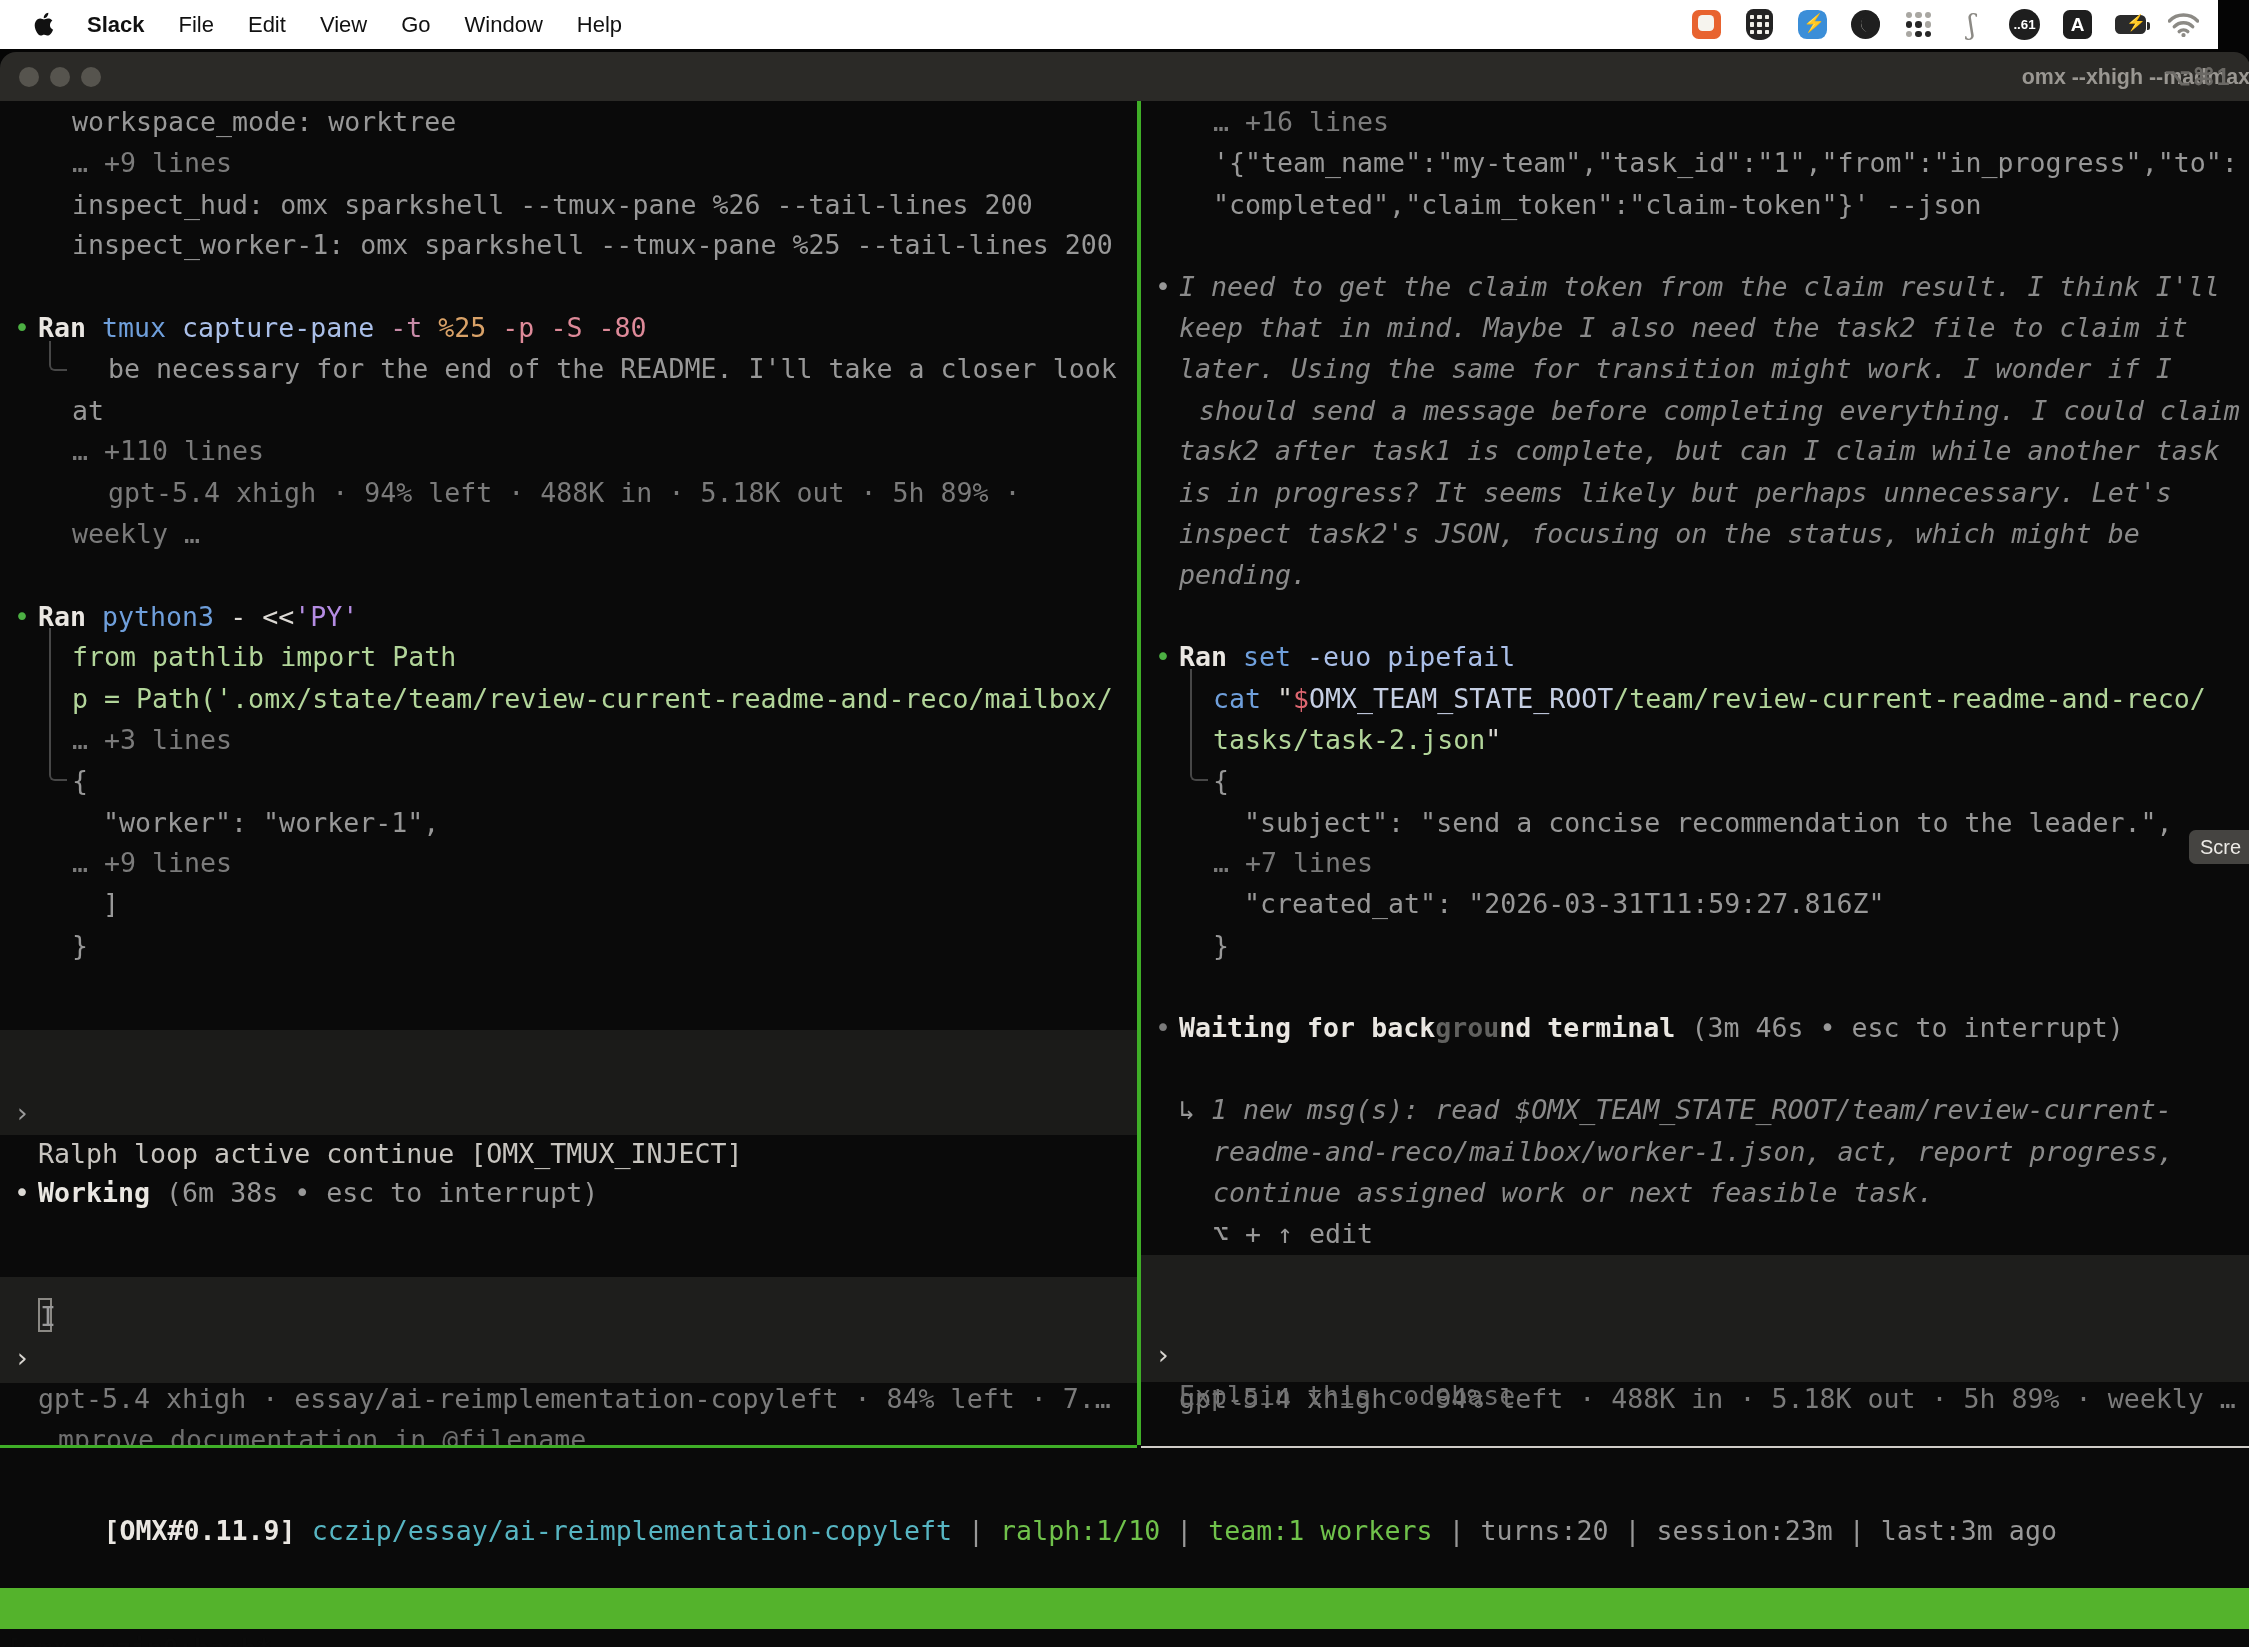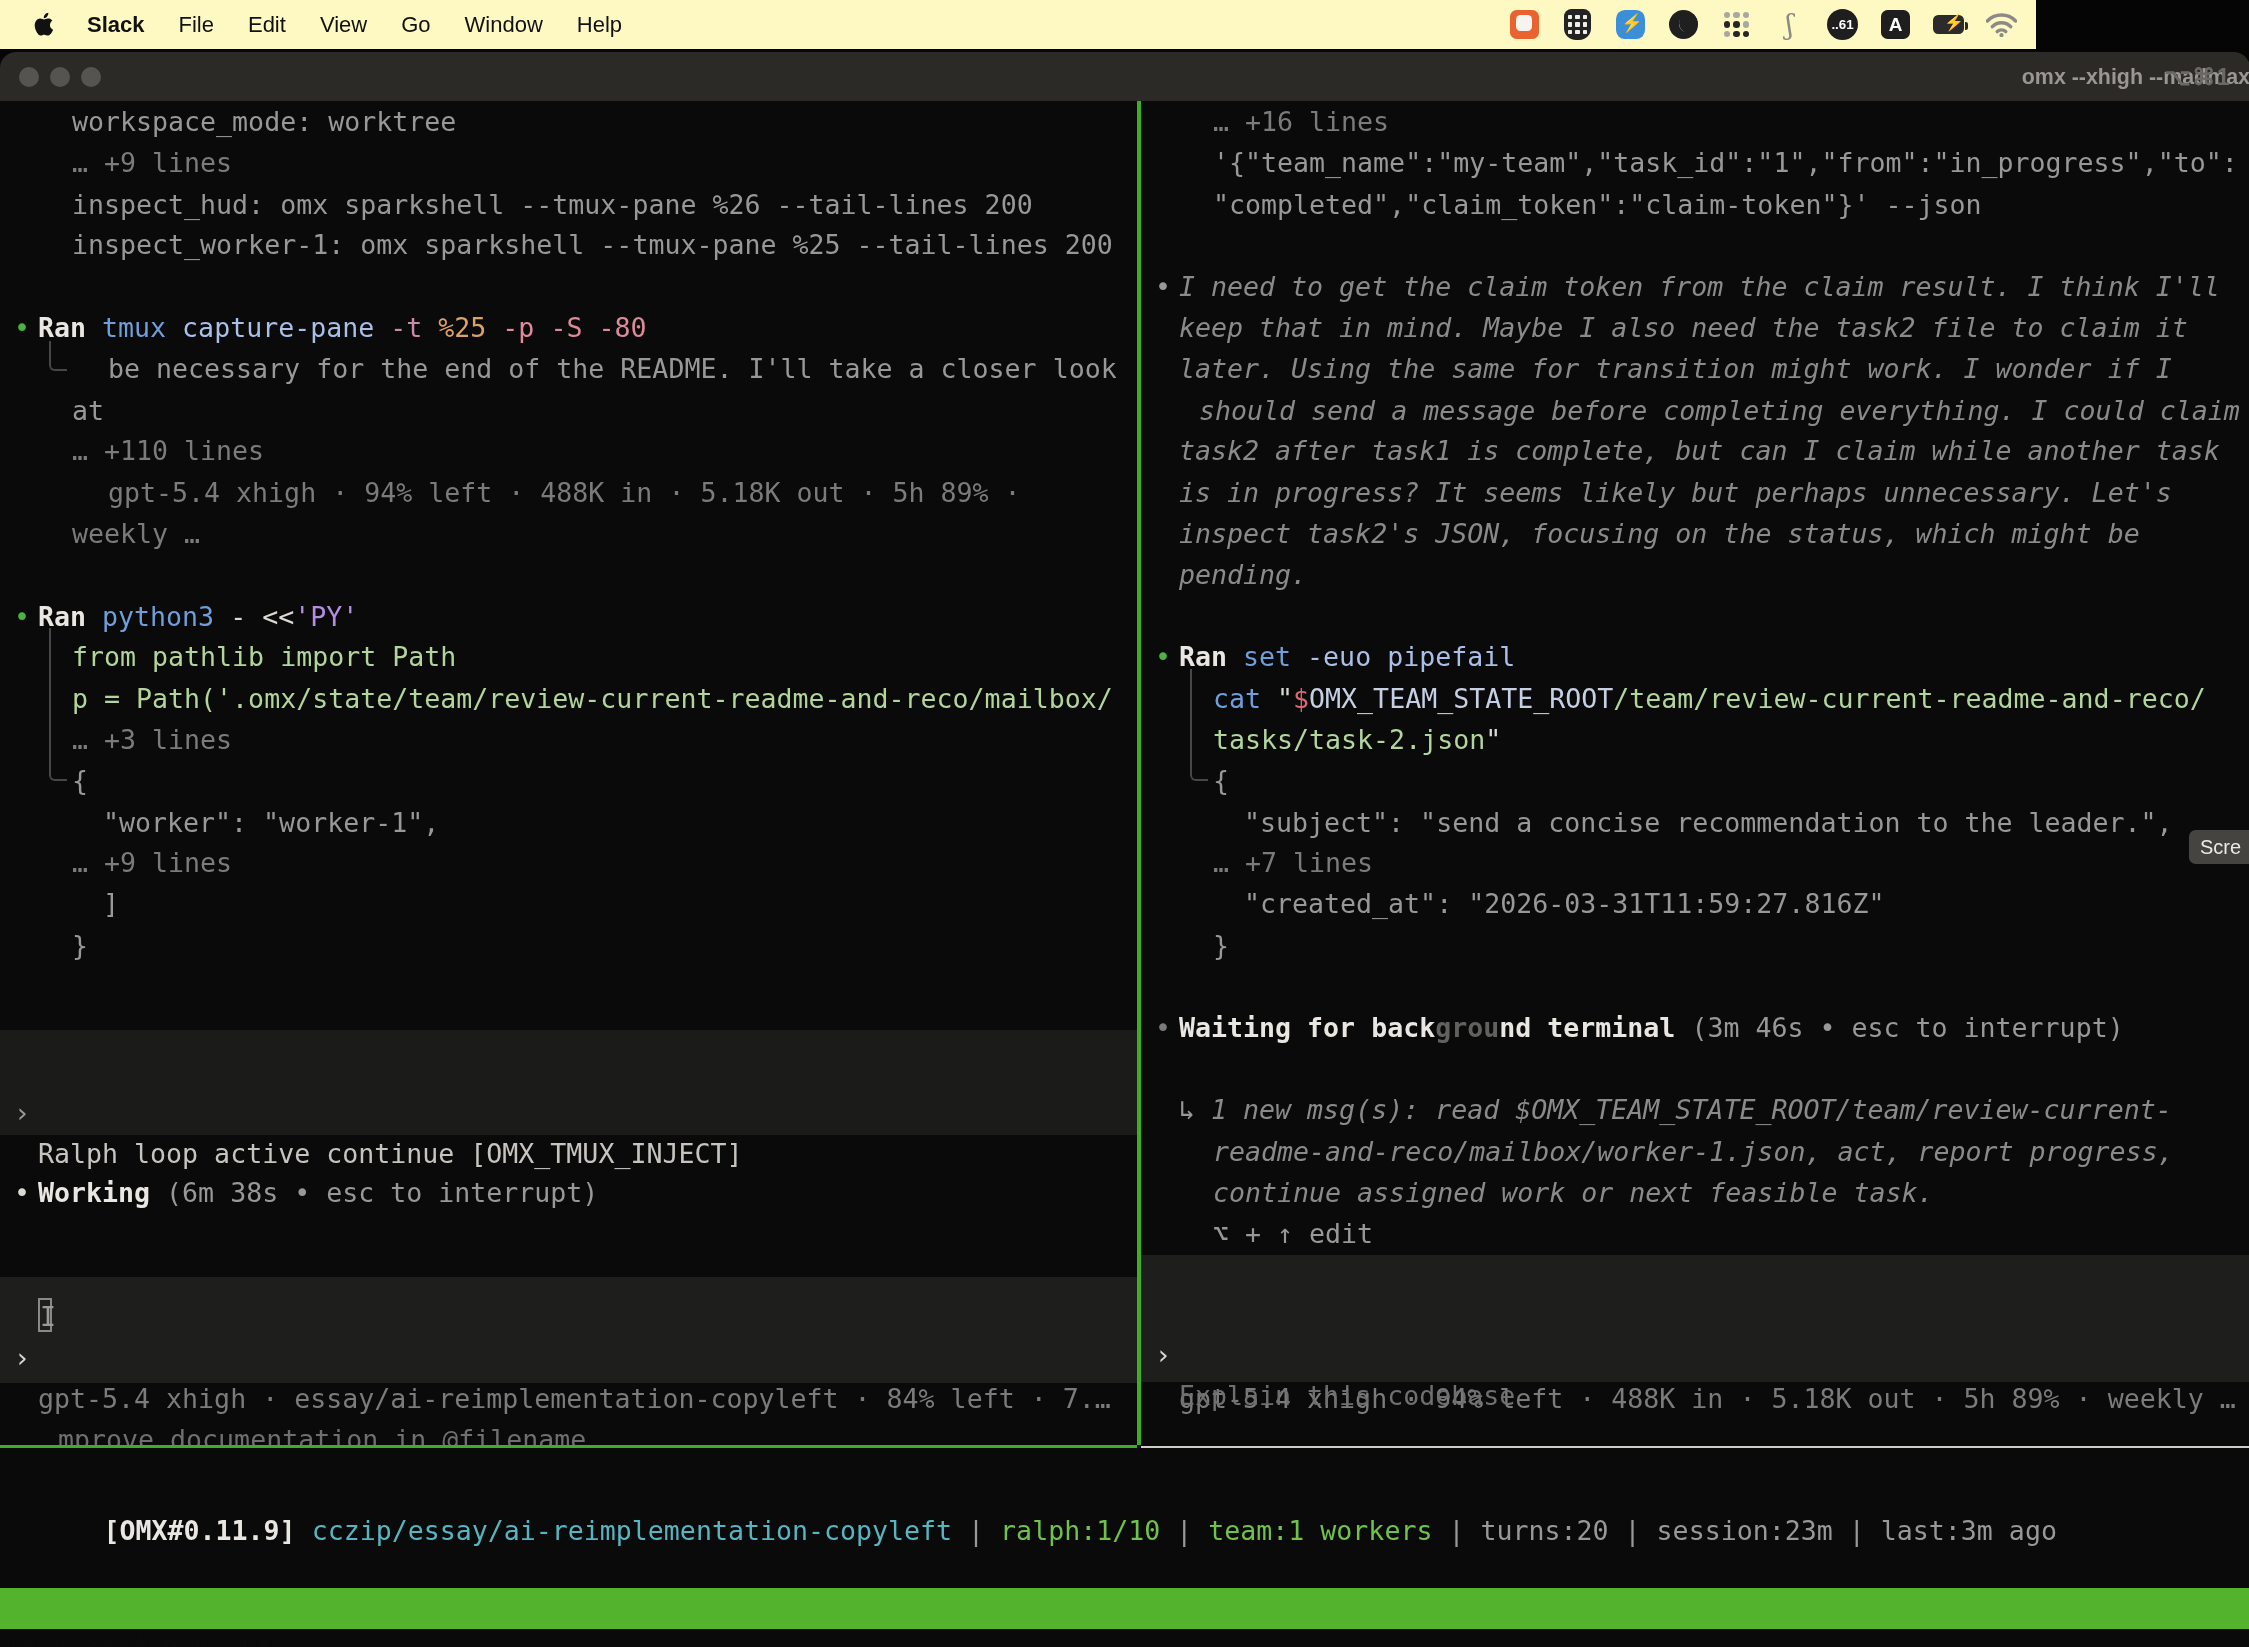--- a/index.html
+++ b/index.html
@@ -1,20 +1,20 @@
 <!DOCTYPE html>
 <html style="font-size:11.8px"><head>
 <meta charset="utf-8">
 <style>
   * { margin:0; padding:0; box-sizing:border-box; }
   html,body { width:2250px; height:1648px; background:#050505; overflow:hidden; }
   body { font-family:"DejaVu Sans Mono", monospace; position:relative; }
 
   
-  .menubar { position:absolute; left:0; top:0; width:2036px; height:49px; background:#fef9c3;
+  .menubar { position:absolute; left:0; top:0; width:2218px; height:49px; background:#ffffff;
              display:flex; align-items:center; font-family:"Liberation Sans", sans-serif;
              font-size:22px; color:#111;text-align:center; }
   .menubar .apple { margin-left:34px; width:22px; height:26.6px; }
   .menu-items { display:flex; align-items:center; }
   .menu-app { font-weight:bold; margin-left:31px; }
   .menu-item { margin-left:34px; }
   .status-icons { margin-left:auto; display:flex; align-items:center; gap:22px; padding-right:19px; }
   .sic { width:31px; height:31px; display:flex; align-items:center; justify-content:center; }
 
   .ic-chat { width:29.5px; height:29.5px; background:#e8632f; border-radius:6.6px; position:relative; }

